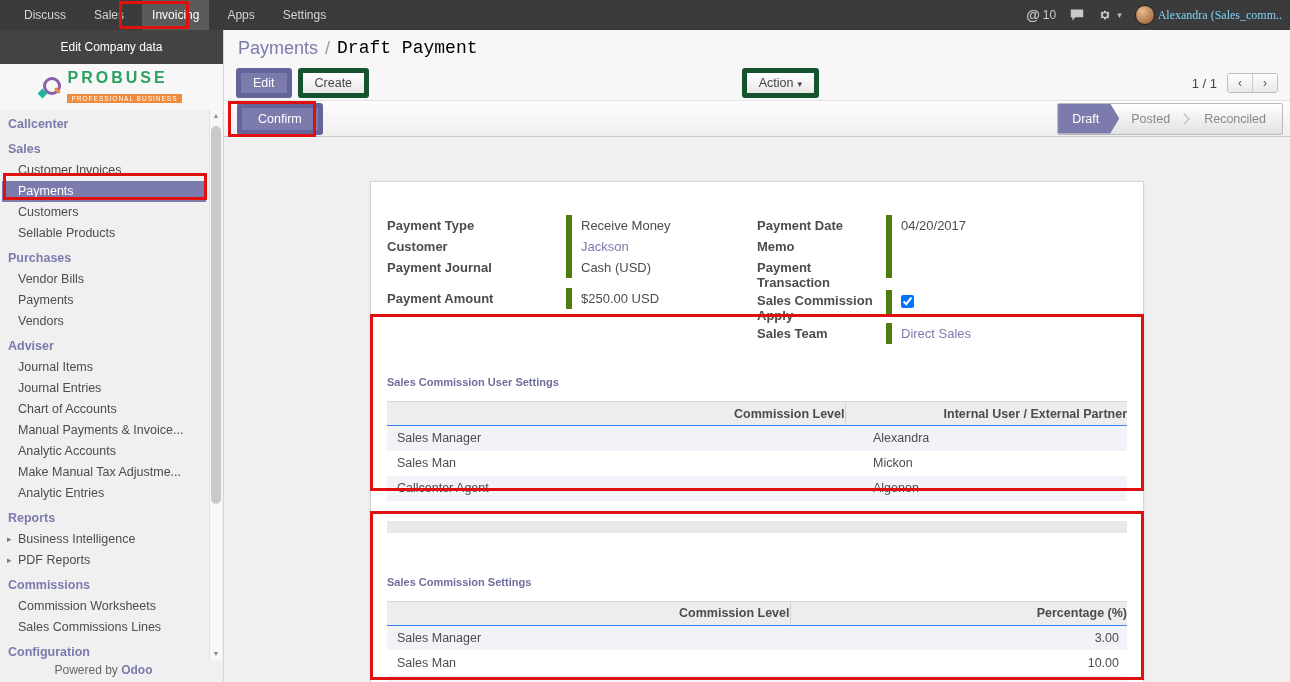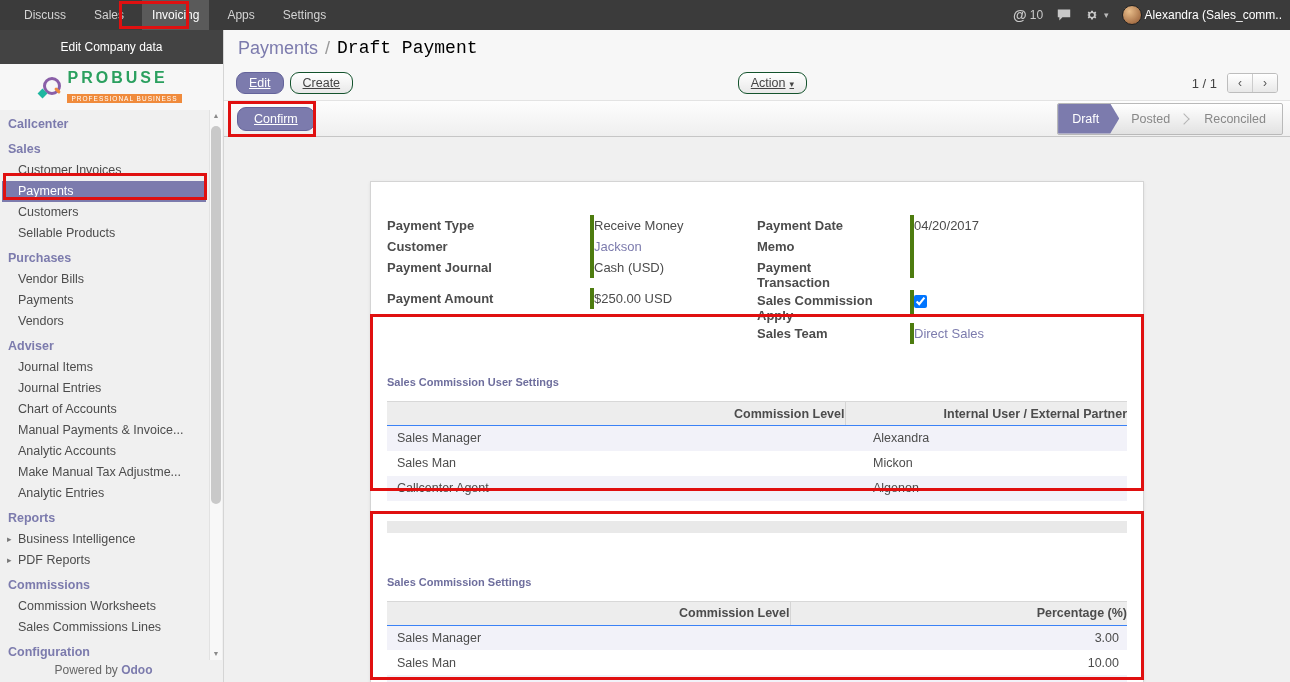--- a/index.html
+++ b/index.html
@@ -13,21 +13,21 @@
   
   .topbar{position:absolute; top:0; left:0; right:0; height:30px; background:var(--topbar,#3b3b3b); display:flex; align-items:center; color:#ccc; z-index:10;}
   .tb-menus{display:flex; height:30px; padding-left:14px;gap:8px;}
   .tb-item{padding:0 10px; line-height:30px; font-size:12px; color:#d4d4d4; cursor:pointer; white-space:nowrap;}
   .tb-item.active{background:#5a5a5a; color:#fff;}
   .tb-right{margin-left:auto; display:flex; align-items:center; gap:13px; padding-right:8px;}
   .systray{display:flex; align-items:center; gap:3px; cursor:pointer; color:#c9c9c9; font-size:12px;}
   .at-glyph{font-size:14px; font-weight:bold;}
   .tb-caret{font-size:9px; color:#bbb; margin-left:2px;}
   .avatar{width:20px; height:20px; border-radius:50%; background:radial-gradient(circle at 35% 30%,#e8bd8a,#aa744a 70%,#7d5230); border:1px solid #222; flex:none;}
-  .user-name{font-size:12px; color:#ffffff; white-space:nowrap;}
+  .user-name{font-size:12px; color:#7dd3fc; white-space:nowrap;font-family:Liberation Serif, serif;}
   .chat-svg,.gear-svg{display:block;}
 
   
   .sidebar{position:absolute; top:30px; left:0; width:224px; bottom:0; background:#f0f0f0; border-right:1px solid #d5d5d5; overflow:hidden; z-index:5;}
   .edit-company{height:34px; line-height:34px; background:#434343; color:#fff; text-align:center; font-size:12px; cursor:pointer;}
   .logo{height:46px; display:flex; align-items:center; justify-content:center; gap:6px; cursor:pointer; background:#f7f7f7;}
   .logo-mag{position:relative; width:20px; height:20px; flex:none;}
   .logo-mag::before{content:''; position:absolute; top:0; left:2px; width:12px; height:12px; border:3px solid #8a5fa8; border-radius:50%;}
   .logo-mag::after{content:''; position:absolute; left:13px; top:12px; width:7px; height:3px; background:var(--logo_orange,#f08b3c); transform:rotate(45deg); border-radius:2px;}
   .logo-cube{position:absolute; left:-2px; top:13px; width:7px; height:7px; background:#1fb6a0; transform:rotate(45deg);}
@@ -46,21 +46,21 @@
   .odoo-brand{color:var(--accent,#7c7bad); font-weight:bold; cursor:pointer;}
 
   
   .main{position:absolute; left:224px; top:30px; right:0; bottom:0; background:#f0f0f0;}
   .control-panel{height:70px; background:#f7f7f7;}
   .breadcrumb-row{height:36px; display:flex; align-items:center; padding-left:14px; font-size:18px;}
   .bc-link{color:var(--accent,#7c7bad); cursor:pointer;}
   .bc-sep{color:#999; margin:0 7px;}
   .bc-current{color:#000000;font-family:Liberation Mono, monospace;}
   .button-row{height:34px; display:flex; align-items:center; padding:0 12px;}
-  .btn{display:inline-block; font-size:12.5px; padding:3px 12px; border-radius:9px; border:1px solid #14532d; background:linear-gradient(to bottom,#fff,#e8e8e8); color:#444; cursor:pointer; white-space:nowrap;text-decoration:underline;}
+  .btn{display:inline-block; font-size:12.5px; padding:3px 12px; border-radius:3px; border:5px solid #14532d; background:linear-gradient(to bottom,#fff,#e8e8e8); color:#444; cursor:pointer; white-space:nowrap;}
   .btn-primary{background:var(--accent,#7c7bad); border-color:#64639a; color:#fff;}
   .btn-group-left{display:flex; gap:6px;}
   .center-zone{flex:1; display:flex; justify-content:center;}
   .caret{font-size:9px; margin-left:4px;}
   .pager{display:flex; align-items:center; gap:10px; font-size:13px; color:#444;}
   .pager-btns{display:inline-flex; border:1px solid #bdbdbd; border-radius:3px; overflow:hidden;}
   .pager-btn{padding:2px 10px; background:linear-gradient(to bottom,#fff,#e8e8e8); cursor:pointer; font-size:12px; color:#555;}
   .pager-btn + .pager-btn{border-left:1px solid #ccc;}
 
   .statusbar-row{height:37px; border-top:1px solid #e3e3e3; border-bottom:1px solid #c6c6c6; background:linear-gradient(to bottom,#fdfdfd,#efefef); display:flex; align-items:center; padding:0 7px 0 13px;}
@@ -73,21 +73,21 @@
   .content{position:absolute; top:137px; left:0; right:0; bottom:0; overflow:hidden; background:#f0f0f0;}
   .sheet{width:774px; margin:14px 0 0 146px; background:#fff; border:1px solid #d4d4d4; box-shadow:0 1px 3px rgba(0,0,0,.08); padding:33px 16px 80px;}
 
   
   .form-grid{display:flex; font-size:13px; color:#4c4c4c;}
   .fcol{width:370px;}
   .frow{display:flex; min-height:21px; line-height:21px; align-items:flex-start;}
   .flabel{font-weight:bold; width:179px; flex:none; padding-right:8px;}
   .fcol-right .flabel{width:129px; line-height:15px; padding-top:3px;}
   .fcol-right .frow{min-height:21px;}
-  .fvalue{flex:1; border-left:4px solid #4d7c0f; min-height:21px;margin-left:24px;}
+  .fvalue{flex:1; border-left:6px solid #4d7c0f; padding-left:9px; min-height:21px;}
   .fcol-right .fvalue{line-height:21px;}
   .gap-top{margin-top:10px;}
   .link{color:var(--link,#7c7bad); cursor:pointer;}
   .o-check{margin-top:5px;}
 
   
   .section-title{font-size:11px; font-weight:bold; line-height:21px; height:21px; color:#6e6e9d; margin:28px 0 8px 0;}
   .mt-39{margin-top:39px;}
   table.o-list{width:740px; border-collapse:collapse; table-layout:fixed;}
   .o-list th{height:24px; background:#ededed; border-top:1px solid #d8d8d8; border-bottom:1px solid #3b82f6; font-size:12.5px; color:#4c4c4c; text-align:right; font-weight:bold; padding:0 0 0 10px; cursor:pointer;}

